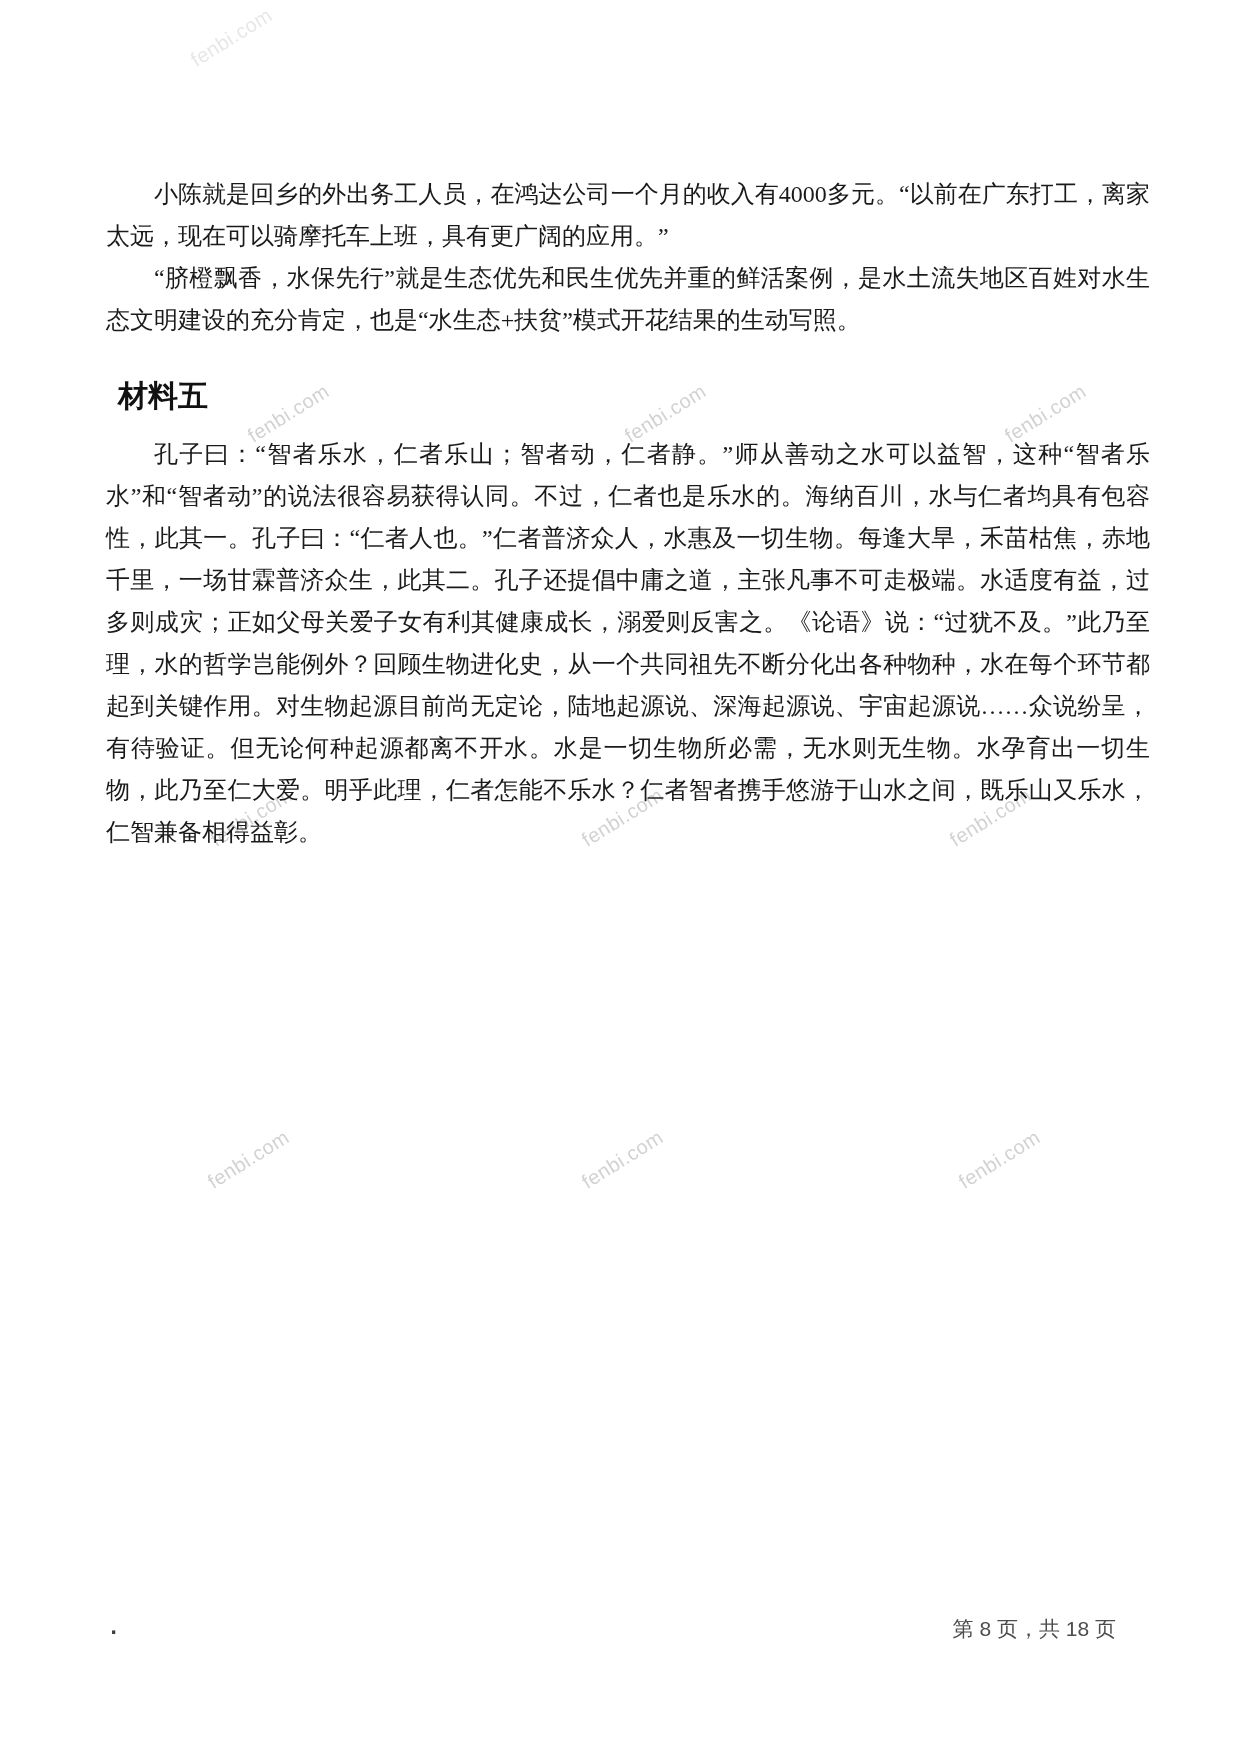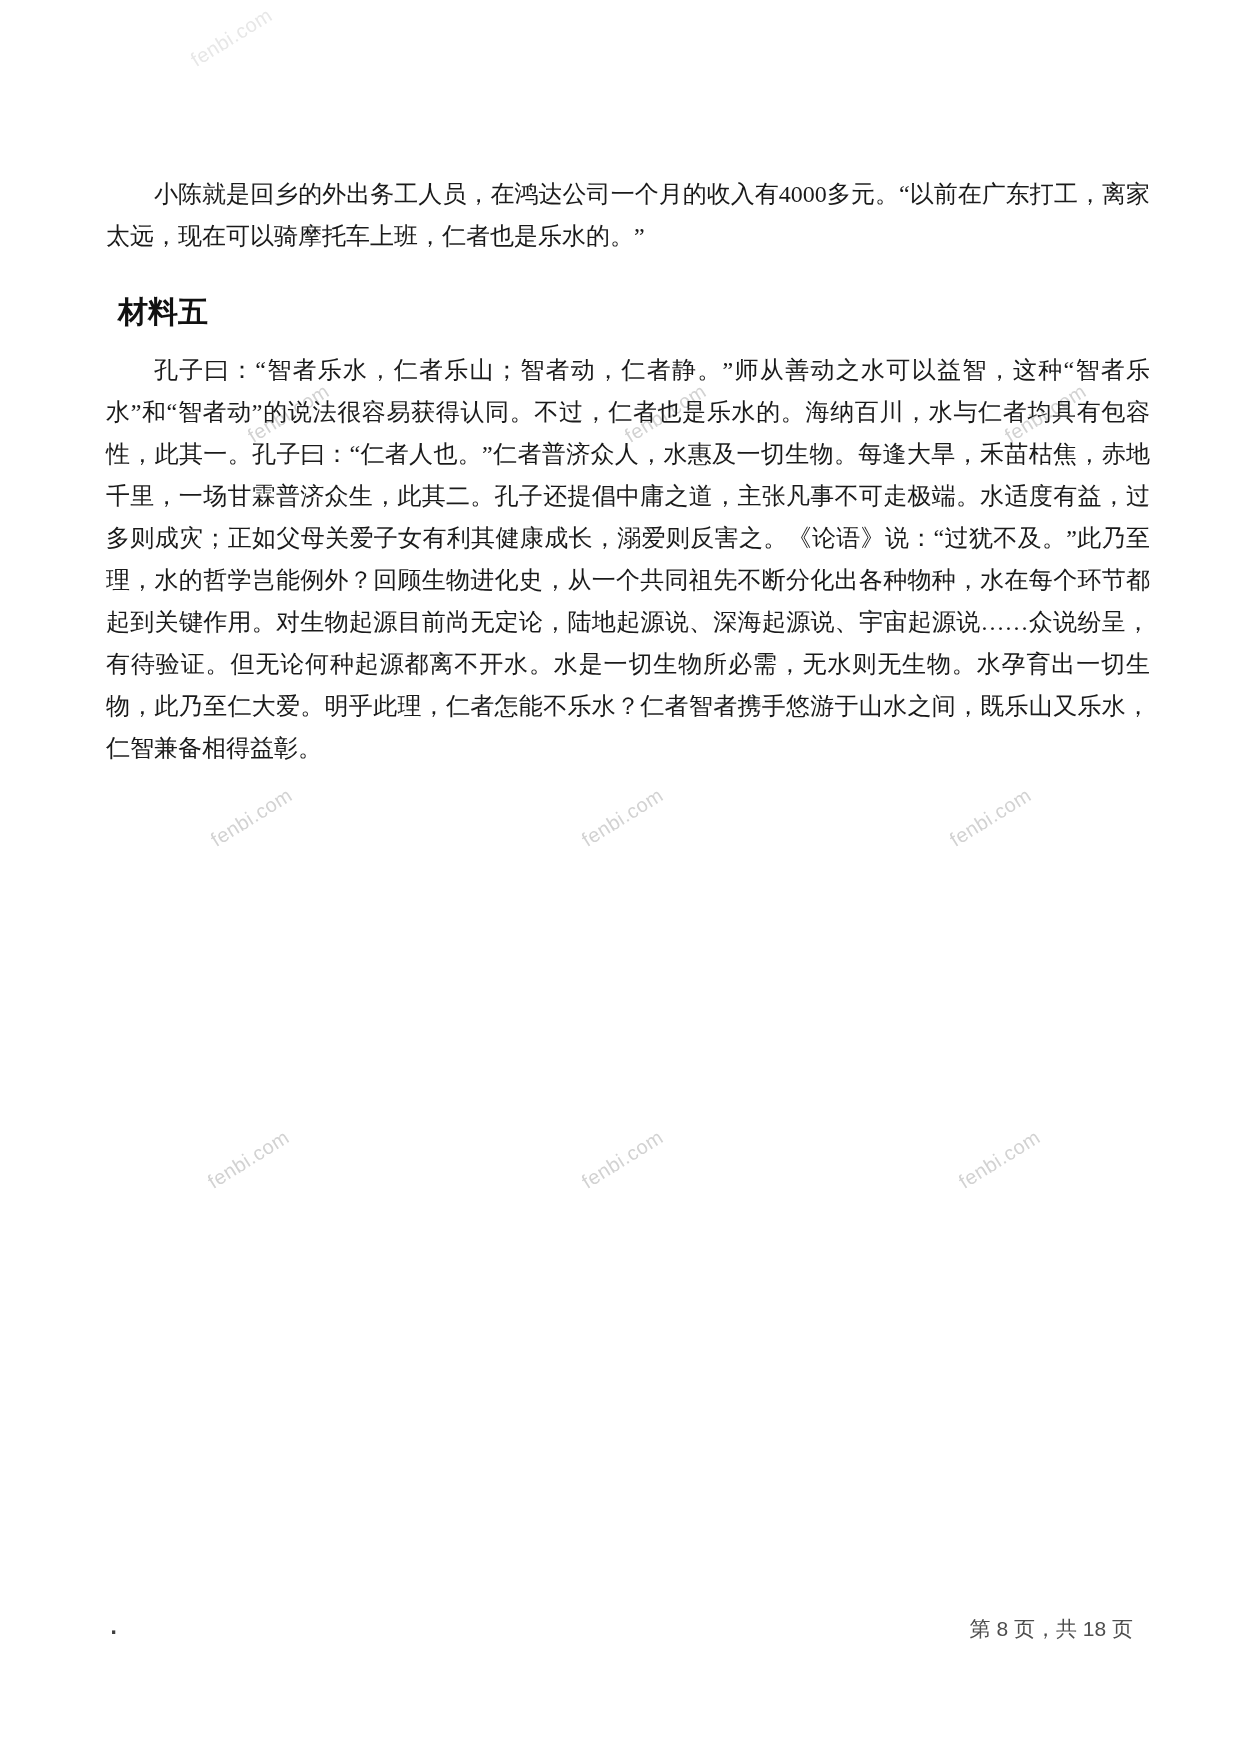--- a/index.html
+++ b/index.html
@@ -64,21 +64,21 @@
     position: absolute;
     left: 108px;
     top: 1612px;
     font-size: 34px;
     line-height: 34px;
     color: #3f3f3f;
     font-family: "Liberation Sans", sans-serif;
   }
   .footer-page {
     position: absolute;
-    right: 107px;
+    right: 124px;
     top: 1615px;
     font-size: 21px;
     line-height: 28px;
     color: #4d4d4d;
     font-family: "Liberation Sans", sans-serif;
   }
 </style>
 </head>
 <body>
 
@@ -91,21 +91,22 @@
     <span class="wm wm-b3">fenbi.com</span>
     <span class="wm wm-c1">fenbi.com</span>
     <span class="wm wm-c2">fenbi.com</span>
     <span class="wm wm-c3">fenbi.com</span>
     <span class="wm wm-d1">fenbi.com</span>
     <span class="wm wm-d2">fenbi.com</span>
     <span class="wm wm-d3">fenbi.com</span>
   </div>
 
   <div class="content">
-    <p>小陈就是回乡的外出务工人员，在鸿达公司一个月的收入有4000多元。“以前在广东打工，离家太远，现在可以骑摩托车上班，仁者也是乐水的。”</p>
+    <p>小陈就是回乡的外出务工人员，在鸿达公司一个月的收入有4000多元。“以前在广东打工，离家太远，现在可以骑摩托车上班，具有更广阔的应用。”</p>
+    <p>“脐橙飘香，水保先行”就是生态优先和民生优先并重的鲜活案例，是水土流失地区百姓对水生态文明建设的充分肯定，也是“水生态+扶贫”模式开花结果的生动写照。</p>
 
     <h2>材料五</h2>
 
     <p>孔子曰：“智者乐水，仁者乐山；智者动，仁者静。”师从善动之水可以益智，这种“智者乐水”和“智者动”的说法很容易获得认同。不过，仁者也是乐水的。海纳百川，水与仁者均具有包容性，此其一。孔子曰：“仁者人也。”仁者普济众人，水惠及一切生物。每逢大旱，禾苗枯焦，赤地千里，一场甘霖普济众生，此其二。孔子还提倡中庸之道，主张凡事不可走极端。水适度有益，过多则成灾；正如父母关爱子女有利其健康成长，溺爱则反害之。《论语》说：“过犹不及。”此乃至理，水的哲学岂能例外？回顾生物进化史，从一个共同祖先不断分化出各种物种，水在每个环节都起到关键作用。对生物起源目前尚无定论，陆地起源说、深海起源说、宇宙起源说……众说纷呈，有待验证。但无论何种起源都离不开水。水是一切生物所必需，无水则无生物。水孕育出一切生物，此乃至仁大爱。明乎此理，仁者怎能不乐水？仁者智者携手悠游于山水之间，既乐山又乐水，仁智兼备相得益彰。</p>
   </div>
 
   <span class="footer-dot">·</span>
 
   <span class="footer-page">第 8 页，共 18 页</span>
 

